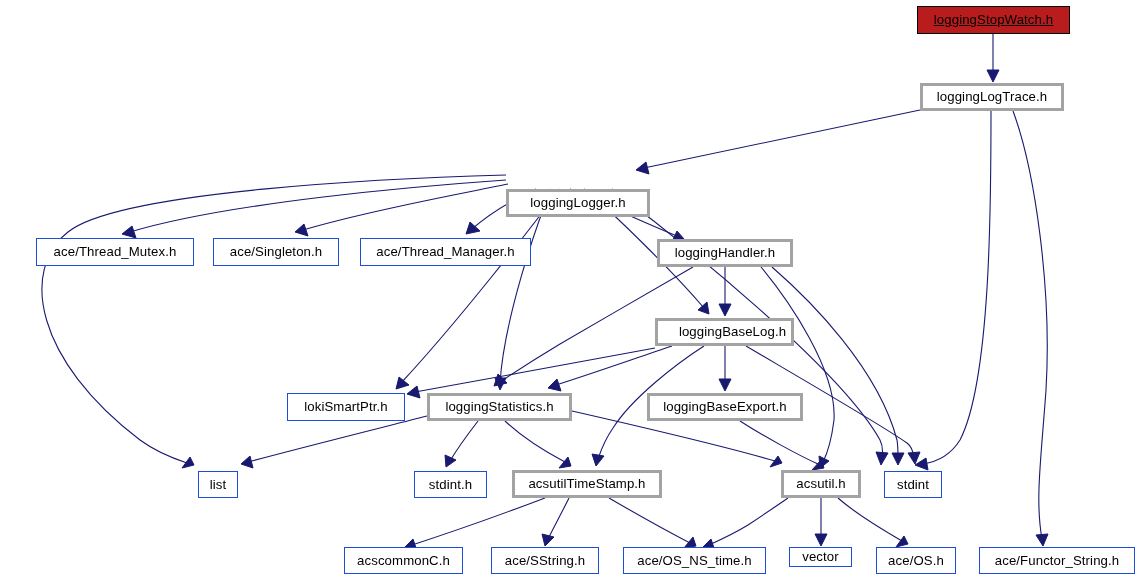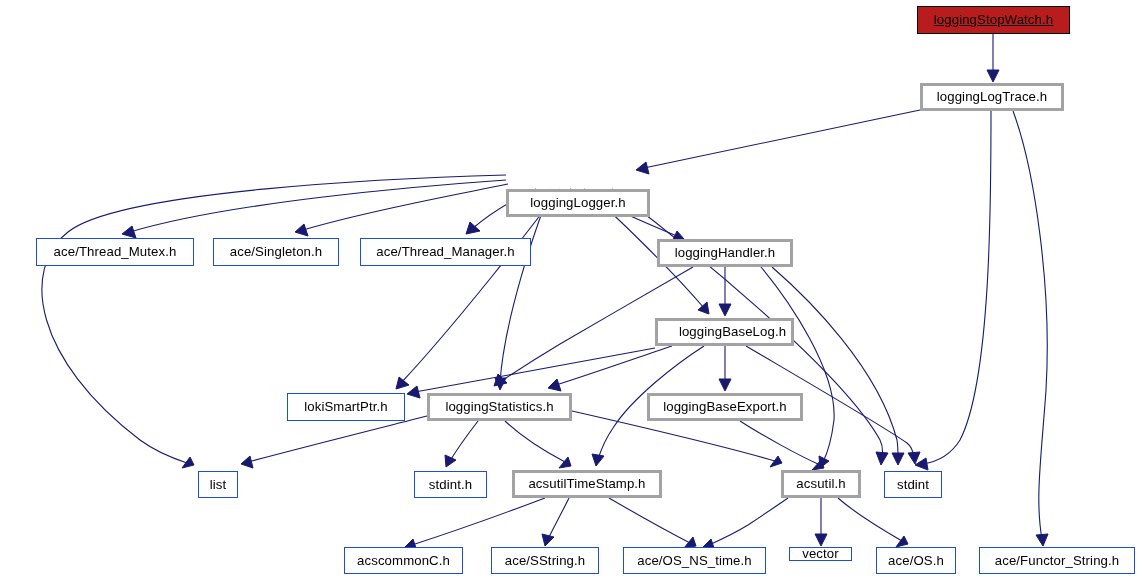--- a/index.html
+++ b/index.html
@@ -182,21 +182,21 @@
       </div>
       <div class="node-box external" style="left: 344px; top: 547px; width: 119px; height: 27px;">
         <span class="node-label">acscommonC.h</span>
       </div>
       <div class="node-box external" style="left: 491px; top: 547px; width: 108px; height: 27px;">
         <span class="node-label">ace/SString.h</span>
       </div>
       <div class="node-box external" style="left: 623px; top: 547px; width: 143px; height: 27px;">
         <span class="node-label">ace/OS_NS_time.h</span>
       </div>
-      <div class="node-box external" style="left: 789px; top: 547px; width: 63px; height: 14px; text-align: center;">
+      <div class="node-box external" style="left: 789px; top: 547px; width: 63px; height: 20px; text-align: center;">
         <span class="node-label">vector</span>
       </div>
       <div class="node-box external" style="left: 876px; top: 547px; width: 80px; height: 27px;">
         <span class="node-label">ace/OS.h</span>
       </div>
       <div class="node-box external" style="left: 979px; top: 547px; width: 156px; height: 27px;">
         <span class="node-label">ace/Functor_String.h</span>
       </div>
     </div>
 </div>

